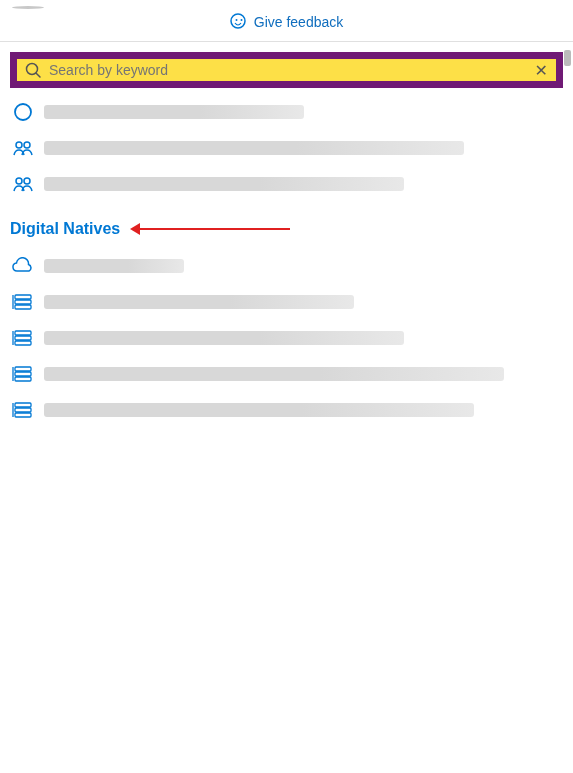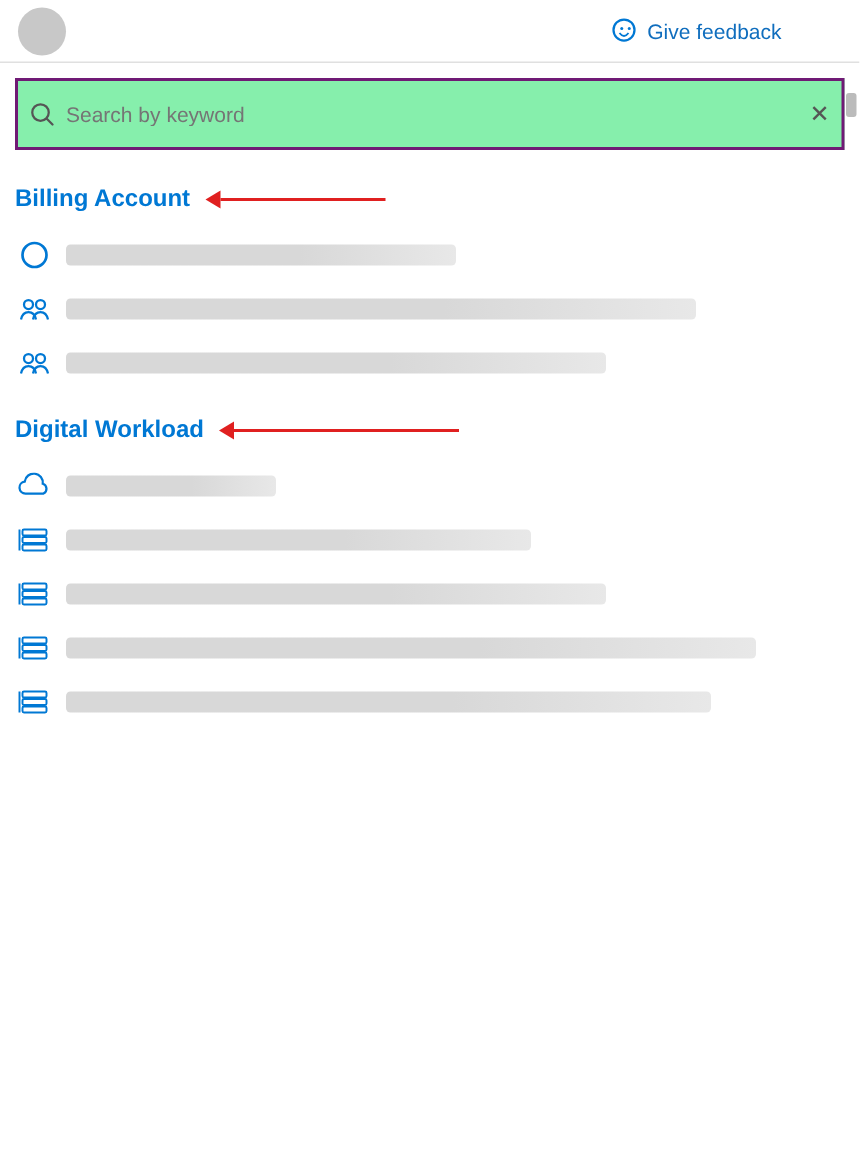--- a/index.html
+++ b/index.html
@@ -12,41 +12,42 @@
     }
 
     .top-bar {
       display: flex;
       align-items: center;
       justify-content: center;
       padding: 6px 12px;
       border-bottom: 1px solid #e0e0e0;
       height: 42px;
       background: #fff;
+      flex-direction: column;
     }
 
     .give-feedback-btn {
       display: flex;
       align-items: center;
       gap: 6px;
       color: #106ebe;
       font-size: 14px;
       cursor: pointer;
       border: none;
       background: none;
       padding: 4px 8px;
     }
 
     .search-bar {
       display: flex;
       align-items: center;
-      border: 2px solid #701a75;
+      border: 7px solid #701a75;
       margin: 10px 10px 6px 10px;
-      height: 48px;
-      background: #86efac;
+      height: 36px;
+      background: #fde047;
       position: relative;
     }
 
     .search-icon-wrap {
       display: flex;
       align-items: center;
       padding: 0 8px;
       color: #555;
       font-size: 15px;
     }
@@ -166,27 +167,20 @@
   <input class="search-input" type="text" placeholder="Search by keyword" style="">
   <div class="search-clear">✕</div>
 </div>
 
 <div style="position:relative;height:0;">
   <div style="position:absolute;right:2px;top:-44px;width:7px;height:16px;background:#bbb;border-radius:2px;"></div>
 </div>
 
 <div class="content">
 
-  <div class="section-header">
-    <span>Billing Account</span>
-    <div class="arrow-annotation">
-      <div class="arrow-head" style="border-right-color:#e02020;"></div>
-      <div class="arrow-line" style="width:110px;"></div>
-    </div>
-  </div>
   <div class="list-item">
     <div class="item-icon">
       <svg width="20" height="20" viewBox="0 0 20 20" fill="none">
         <circle cx="10" cy="10" r="8" stroke="#0078d4" stroke-width="1.8" fill="none"></circle>
       </svg>
     </div>
     <div class="item-bar bar-full"></div>
   </div>
 
   <div class="list-item">
@@ -206,21 +200,21 @@
         <circle cx="7" cy="8" r="3" stroke="#0078d4" stroke-width="1.5" fill="none"></circle>
         <circle cx="15" cy="8" r="3" stroke="#0078d4" stroke-width="1.5" fill="none"></circle>
         <path d="M2 18 Q3 13 7 13 Q11 13 12 18" stroke="#0078d4" stroke-width="1.5" fill="none"></path>
         <path d="M10 18 Q11 13 15 13 Q19 13 20 18" stroke="#0078d4" stroke-width="1.5" fill="none"></path>
       </svg>
     </div>
     <div class="item-bar bar-long"></div>
   </div>
 
   <div class="section-header">
-    <span>Digital Workload</span>
+    <span>Digital Natives</span>
     <div class="arrow-annotation">
       <div class="arrow-head" style="border-right-color:#e02020;"></div>
       <div class="arrow-line" style="width:150px;"></div>
     </div>
   </div>
   <div class="list-item">
     <div class="item-icon">
       <svg width="22" height="18" viewBox="0 0 22 18" fill="none">
         <path d="M17 14H5a4 4 0 0 1-.5-7.97A5.5 5.5 0 0 1 16.5 7.5 3.5 3.5 0 0 1 17 14z" stroke="#0078d4" stroke-width="1.5" fill="none"></path>
       </svg>

